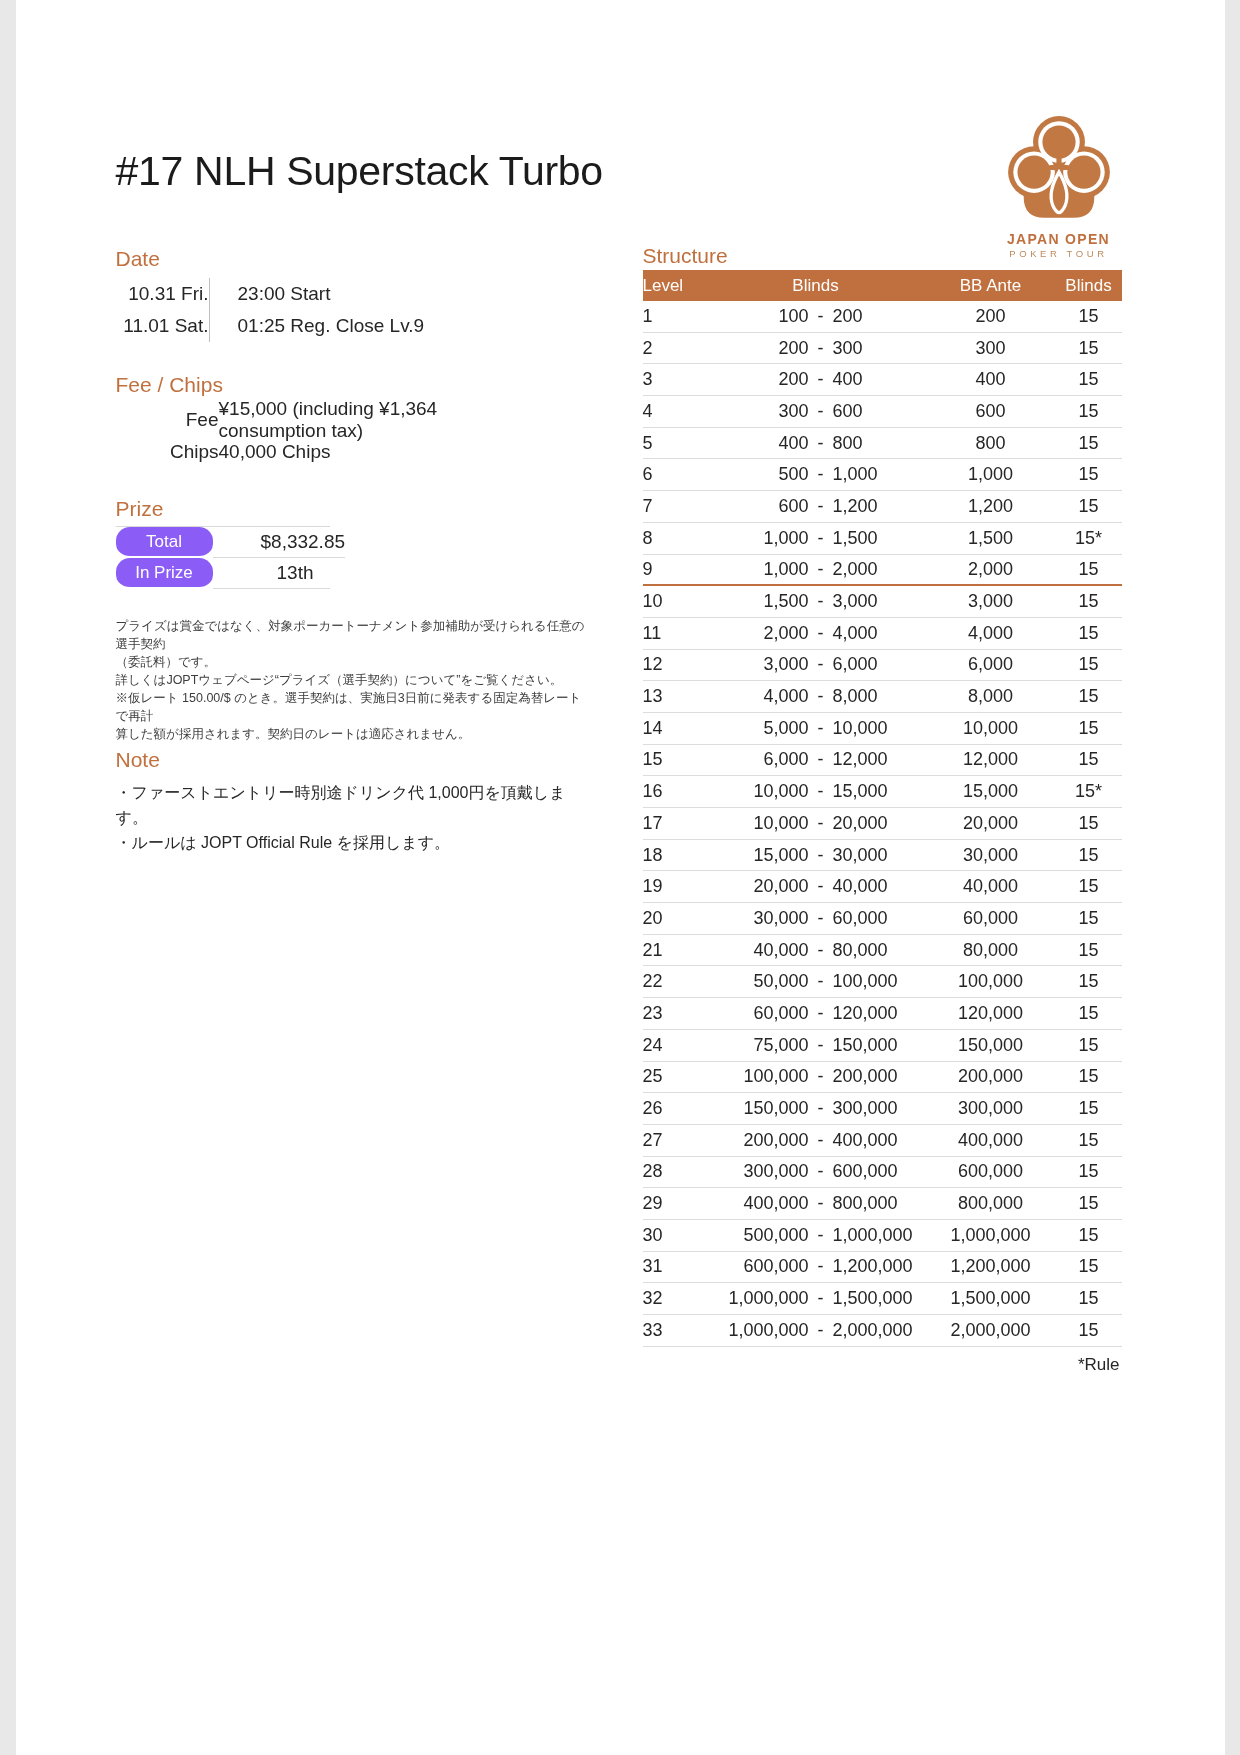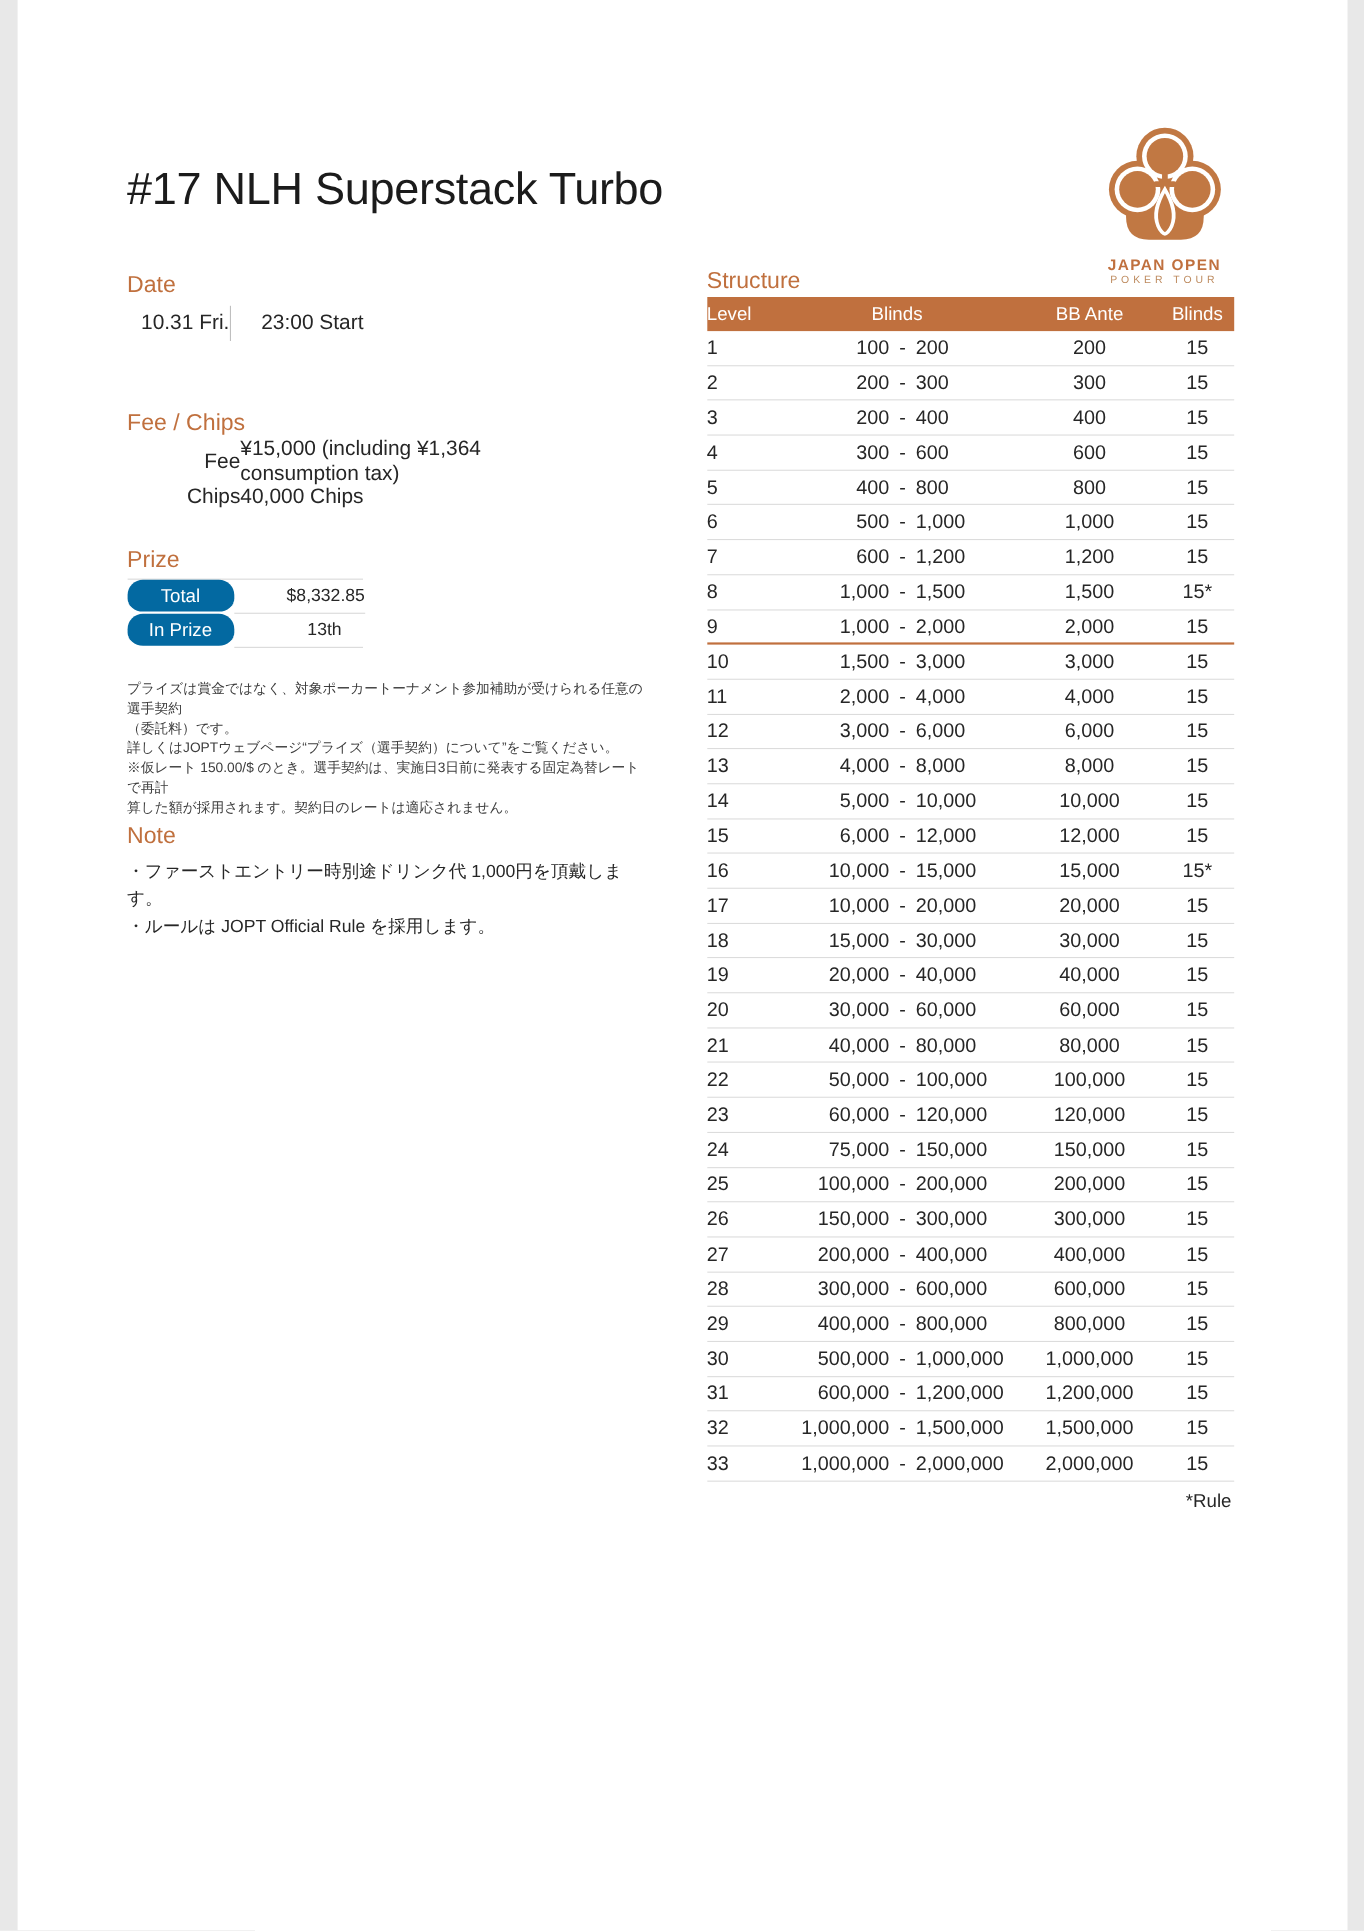--- a/index.html
+++ b/index.html
@@ -27,23 +27,23 @@
   .kv-row .k { width:93px; flex:0 0 auto;text-align:right; }
   .kv-row .v { padding-left:28px; }
   .date-sec .kv-row .v { border-left:1px solid #bfbfbf; align-self:stretch; display:flex; align-items:center; }
   .fee-sec .kv-row .k { width:103px; }
   .fee-sec .kv-row .v { padding-left:0; }
 
   
   .prize-sec { position:absolute; left:100px; top:496px; }
   .prize-table { margin-top:5px; border-top:1px solid #d9d9d9; width:214px; }
   .prize-row { display:flex; height:31px; }
-  .prize-label { width:97px; flex:0 0 auto; background:#0369a1; color:#fff; font-size:17px;
+  .prize-label { width:97px; flex:0 0 auto; background:#8b5cf6; color:#fff; font-size:17px;
                  display:flex; align-items:center; justify-content:center; border-bottom:2px solid #fff;border-radius:14px; }
-  .prize-value { flex:1; font-size:16px; display:flex; align-items:center; justify-content:center;
+  .prize-value { flex:1; font-size:19px; display:flex; align-items:center; justify-content:center;
                  border-bottom:1px solid #d9d9d9;padding-left:48px; }
 
   .disclaimer { position:absolute; left:100px; top:617px; width:470px; font-size:12.5px; line-height:18px; color:#3d3d3d; }
 
   
   .note-sec { position:absolute; left:100px; top:747px; width:470px; }
   .note-lines { margin-top:8px; font-size:16px; line-height:25px; }
 
   
   .structure-sec { position:absolute; left:627px; top:243px; width:479px; }
@@ -92,20 +92,24 @@
     <div class="logo-sub">POKER TOUR</div>
   </div>
 
   <div class="date-sec">
     <div class="sec-h">Date</div>
     <div class="kv-rows">
       <div class="kv-row">
         <div class="k">10.31 Fri.</div>
         <div class="v">23:00 Start</div>
       </div>
+      <div class="kv-row">
+        <div class="k">11.01 Sat.</div>
+        <div class="v">01:25 Reg. Close Lv.9</div>
+      </div>
     </div>
   </div>
 
   <div class="fee-sec">
     <div class="sec-h">Fee / Chips</div>
     <div class="kv-rows">
       <div class="kv-row">
         <div class="k">Fee</div>
         <div class="v">¥15,000 (including ¥1,364 consumption tax)</div>
       </div>

